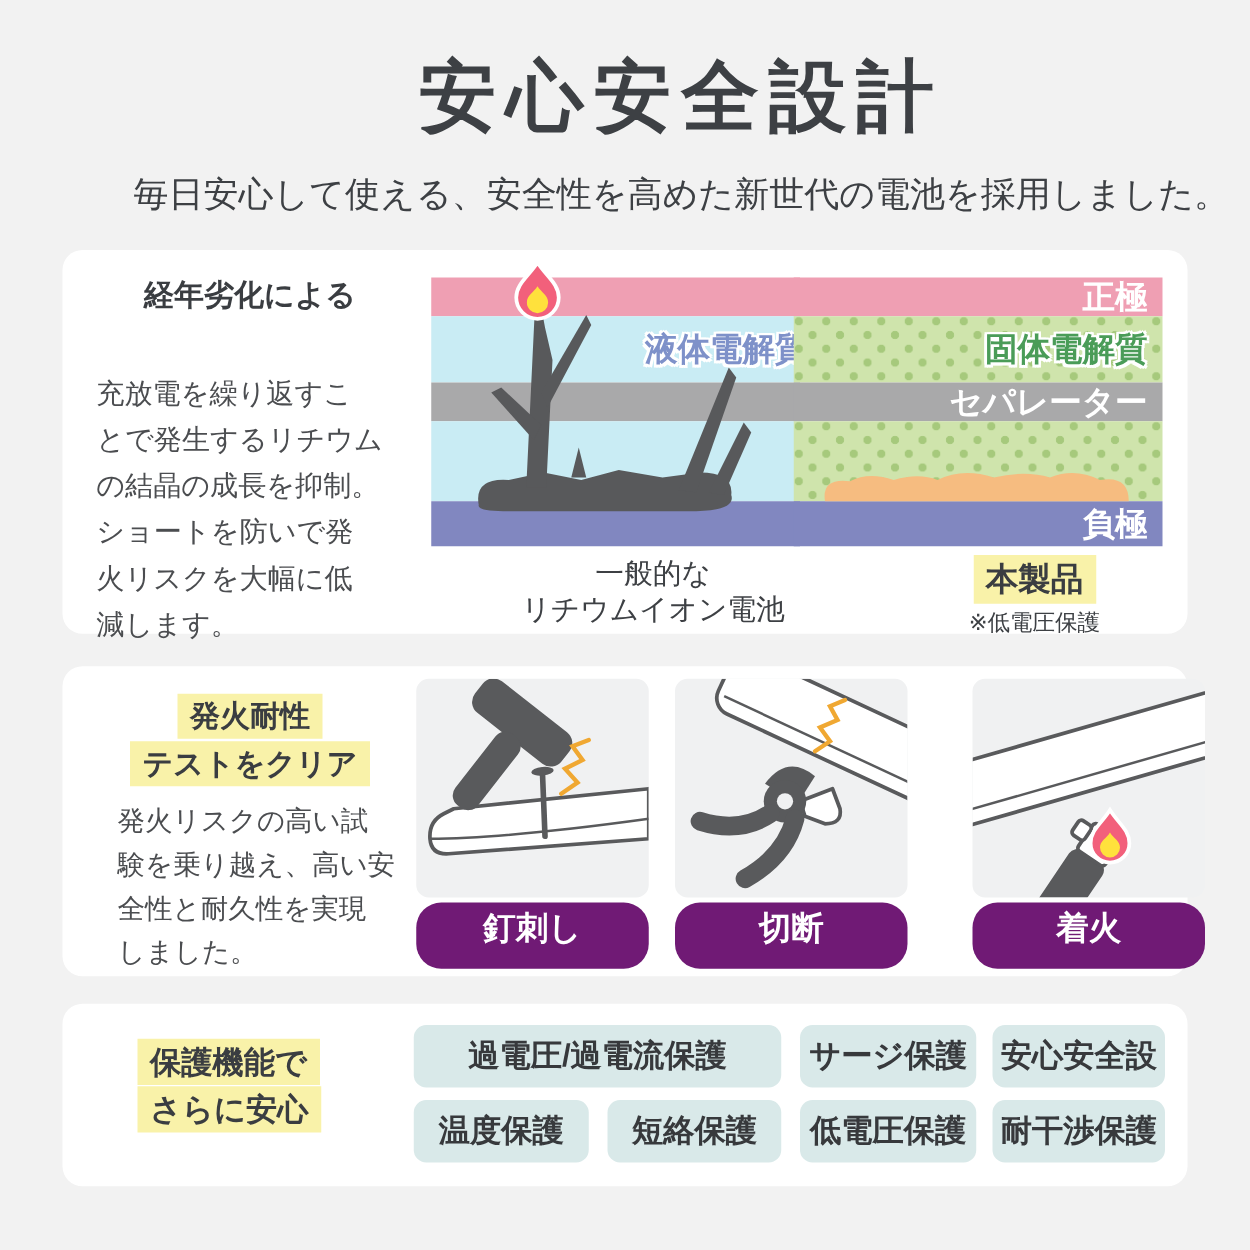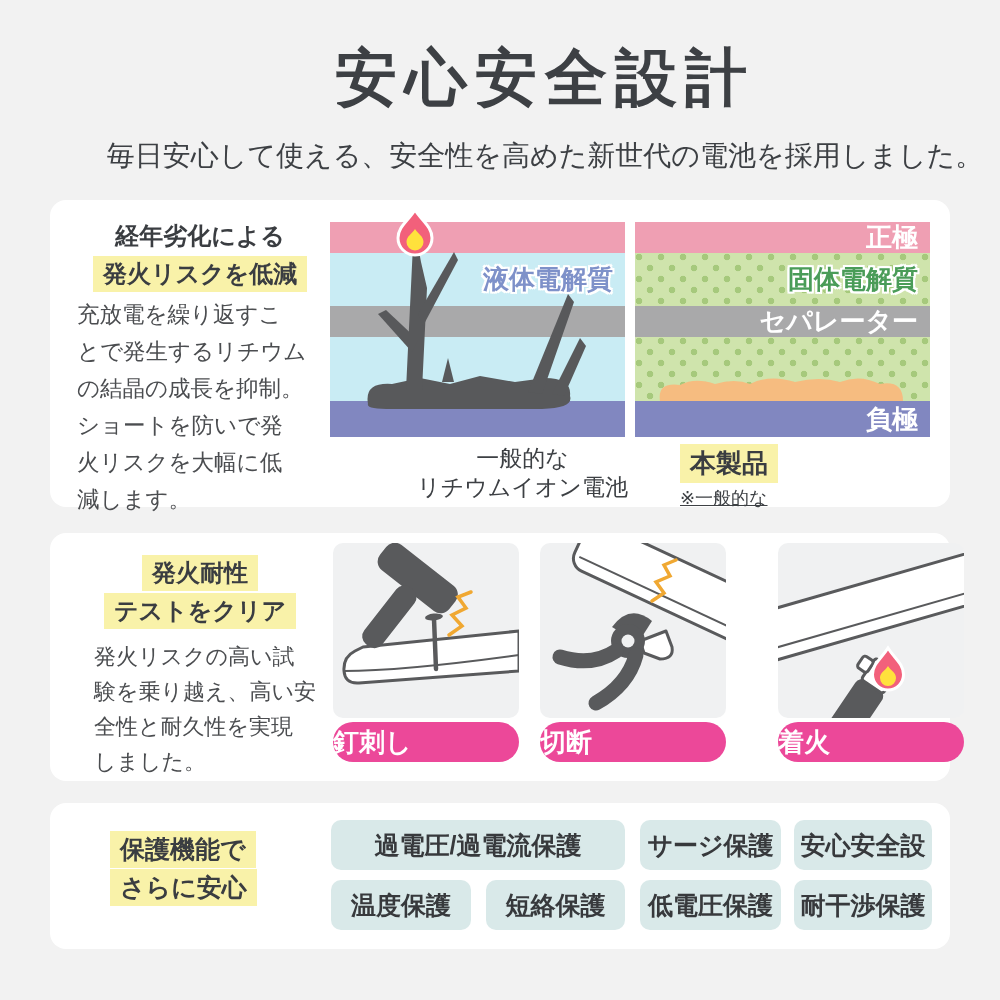--- a/index.html
+++ b/index.html
@@ -31,21 +31,21 @@
 
   .col-head{position:absolute;left:20px;width:260px;text-align:center;font-weight:bold;font-size:24px;color:#3a3d41;}
   .col-body{position:absolute;color:#4b4d50;white-space:pre-line;text-align:left;}
 
   
   .c1-h1{top:20px;}
   .c1-h2{top:56px;}
   .c1-body{left:27px;top:96px;width:255px;font-size:22.5px;line-height:37px;}
 
   .diagram{position:absolute;top:22px;width:295px;height:215px;}
-  #diagram-generic{left:280px;}
+  #diagram-generic{left:295px;padding-left:18px;}
   #diagram-product{left:585px;}
   .layer{position:absolute;left:0;width:295px;}
   .l-pink{top:0;height:31px;background:#ef9fb3;}
   .l-blue1{top:31px;height:53px;background:#c9ecf4;}
   .l-gray{top:84px;height:31px;background:#a9a9aa;}
   .l-blue2{top:115px;height:64px;background:#c9ecf4;}
   .l-purple{top:179px;height:36px;background:#8187c0;}
   .l-green1{top:31px;height:53px;}
   .l-green2{top:115px;height:64px;}
   .dots{
@@ -65,50 +65,47 @@
     2px 2px 0 #fff,-2px -2px 0 #fff,2px -2px 0 #fff,-2px 2px 0 #fff;}
   .lbl-liquid{top:31px;height:53px;line-height:53px;color:#7e91c9;}
   .lbl-pos{top:0;height:31px;line-height:31px;}
   .lbl-solid{top:31px;height:53px;line-height:53px;color:#4a9c58;}
   .lbl-sep{top:84px;height:31px;line-height:31px;}
   .lbl-neg{top:179px;height:36px;line-height:36px;}
   .diag-svg{position:absolute;left:0;top:0;overflow:visible;}
 
   .caption-generic{left:280px;top:244px;width:295px;text-align:center;
     font-size:23px;line-height:29px;color:#3d4044;white-space:pre-line;}
-  .caption-product{left:585px;top:244px;width:295px;text-align:left;text-decoration:underline;}
+  .caption-product{left:585px;top:244px;width:295px;text-align:center;}
   .caption-product .main{font-size:26px;font-weight:bold;color:#3a3d41;}
   .caption-product .note{font-size:18px;color:#3d4044;margin-top:3px;}
 
   
   .c2-h1{top:22px;}
   .c2-h2{top:60px;}
   .c2-body{left:44px;top:106px;width:255px;font-size:22px;line-height:35px;}
   .tile{position:absolute;top:10px;width:186px;height:175px;background:#f0f1f2;border-radius:10px;overflow:hidden;}
-  .pill{position:absolute;top:189px;width:186px;height:40px;border-radius:20px;
-    background:#ec4899;color:#fff;font-weight:bold;font-size:26px;line-height:40px;}
+  .pill{position:absolute;top:189px;width:186px;height:53px;border-radius:20px;
+    background:#701a75;color:#fff;font-weight:bold;font-size:26px;line-height:40px;text-align:center;}
   .tx0{left:283px;} .tx1{left:490px;} .tx2{left:728px;}
 
   
   .c3-line{position:absolute;left:60px;font-size:25px;font-weight:bold;color:#3a3d41;}
   .c3-l1{top:28px;} .c3-l2{top:66px;}
   .badge{position:absolute;height:50px;line-height:50px;border-radius:10px;
     background:#d9e9e9;color:#37393c;font-size:25px;font-weight:bold;text-align:center;}
 </style>
 </head>
 <body>
 
 <div class="abs page-title">安心安全設計</div>
 <div class="abs page-subtitle">毎日安心して使える、安全性を高めた新世代の電池を採用しました。</div>
 
 <div class="card" id="card1">
   <div class="col-head c1-h1">経年劣化による</div>
-  <div class="col-head c1-h2">
-    <span class="hl">発火リスクを低減</span>
-  </div>
   <div class="col-body c1-body">充放電を繰り返すこ
 とで発生するリチウム
 の結晶の成長を抑制。
 ショートを防いで発
 火リスクを大幅に低
 減します。</div>
 
   <div class="diagram" id="diagram-generic">
     <div class="layer l-pink"></div>
     <div class="layer l-blue1"></div>
@@ -145,21 +142,21 @@
     <div class="layer-label lbl-white lbl-pos">正極</div>
     <div class="layer-label lbl-solid outline-w">固体電解質</div>
     <div class="layer-label lbl-white lbl-neg">負極</div>
     <div class="layer-label lbl-white lbl-sep">セパレーター</div>
   </div>
 
   <div class="abs caption-generic">一般的な
 リチウムイオン電池</div>
   <div class="abs caption-product">
     <div class="main"><span class="hl">本製品</span></div>
-    <div class="note">※一般的な</div>
+    <div class="note">※低電圧保護</div>
   </div>
 </div>
 
 <div class="card" id="card2">
   <div class="col-head c2-h2">
     <span class="hl">テストをクリア</span>
   </div>
   <div class="col-head c2-h1">
     <span class="hl">発火耐性</span>
   </div>

